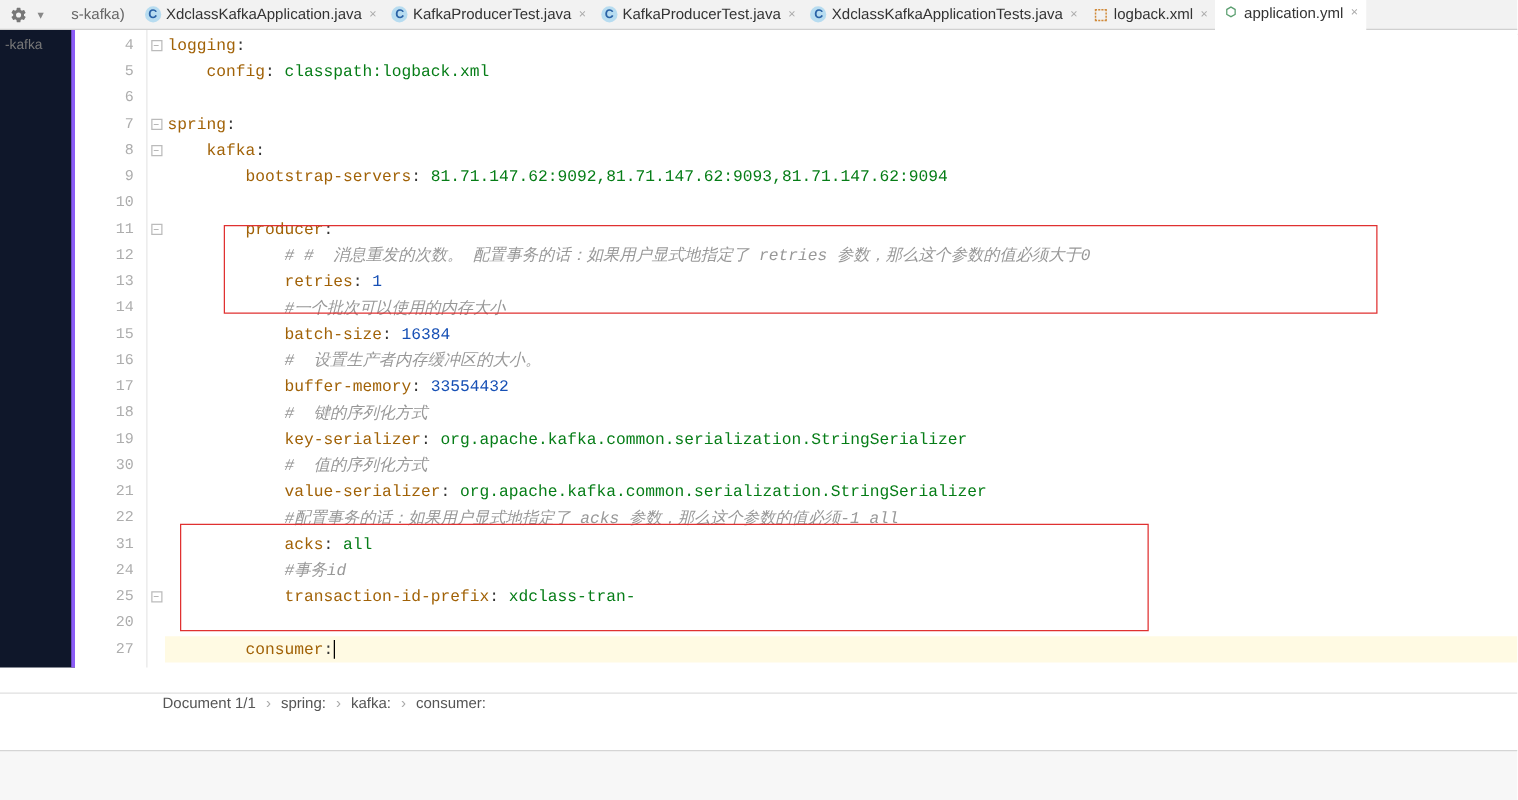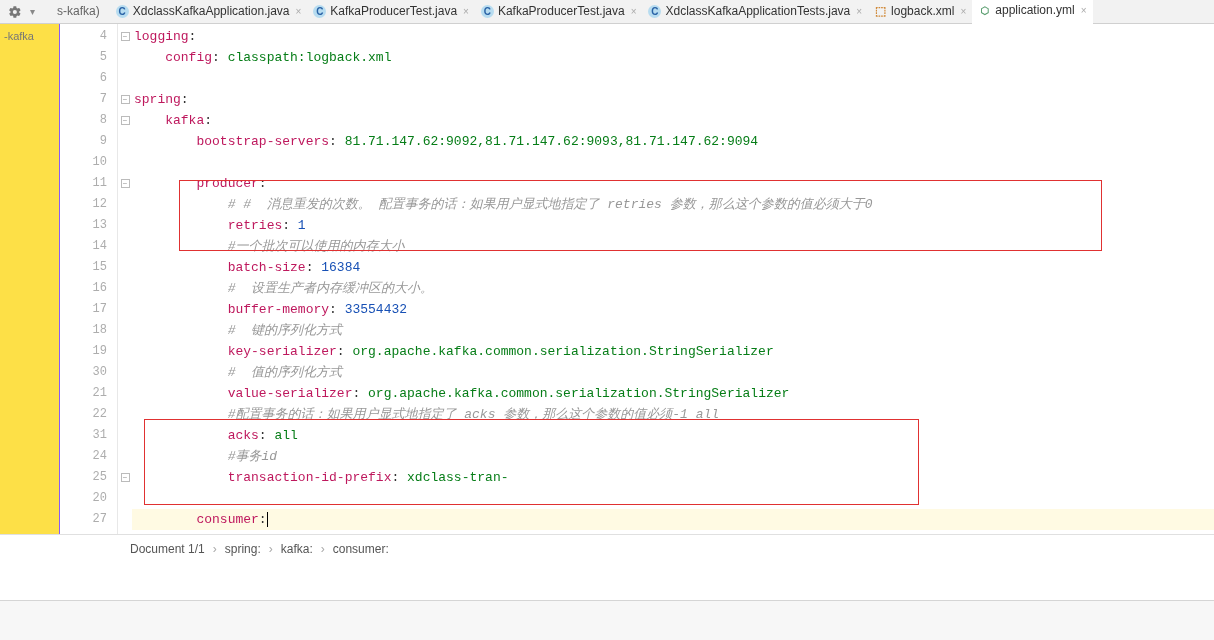--- a/index.html
+++ b/index.html
@@ -13,48 +13,48 @@
     .tabs { display: flex; align-items: center; height: 32px; border-bottom: 1px solid #d0d0d0; padding-left: 4px; flex: 1; }
     .tab { display: flex; align-items: center; gap: 4px; padding: 0 6px; height: 100%; color: #333; position: relative; cursor: pointer; font-size: 12px; }
     .tab .close { color: #aaa; font-size: 10px; margin-left: 2px; }
     .tab.active { background: #fff; border-bottom: 2px solid #4a86e8; }
     .tab-icon { width: 13px; height: 13px; border-radius: 50%; display: inline-flex; align-items: center; justify-content: center; font-size: 10px; font-weight: bold; }
     .tab-icon.java { background: #b7dcf0; color: #2962a6; }
     .tab-icon.yml { color: #5a9e6f; }
     .tab-icon.xml { color: #d08a3a; font-size: 12px; }
 
     .main-area { display: flex; height: 510px; }
-    .left-sidebar { width: 60px; background: #fde047; border-right: 1px solid #8b5cf6; padding: 4px; font-size: 11px; color: #777; }
+    .left-sidebar { width: 60px; background: #0f172a; border-right: 3px solid #8b5cf6; padding: 4px; font-size: 11px; color: #777; }
     .left-sidebar-row { padding: 2px 0; }
 
     .editor-container { flex: 1; display: flex; background: #fff; position: relative; }
     .gutter { width: 58px; background: #fff; border-right: 1px solid #e8e8e8; text-align: right; padding-right: 10px; color: #adadad; font-family: "Consolas","Courier New",monospace; font-size: 12px; line-height: 21px; padding-top: 2px; user-select: none; }
     .gutter div { height: 21px; }
 
     .fold-col { width: 14px; padding-top: 2px; }
     .fold-col div { height: 21px; display: flex; align-items: center; justify-content: center; }
     .fold-mark { width: 9px; height: 9px; border: 1px solid #bbb; display: flex; align-items: center; justify-content: center; font-size: 8px; color: #999; line-height: 1; }
 
     .code { flex: 1; font-family: "Consolas","Courier New",monospace; font-size: 13px; line-height: 21px; padding-top: 2px; white-space: pre; position: relative; }
     .code-line { height: 21px; padding-left: 2px; }
     .code-line.hl { background: #fffae3; }
 
-    .k { color: #be185d; } 
+    .k { color: #a16207; } 
     .s { color: #067d17; } 
     .n { color: #1750b5; } 
     .c { color: #989898; font-style: italic; } 
     .p { color: #333; } 
 
     .red-box { position: absolute; border: 1px solid #e03131; pointer-events: none; }
     .red-box-1 { left: 119px; top: 156px; width: 923px; height: 71px; }
     .red-box-2 { left: 84px; top: 395px; width: 775px; height: 86px; }
 
     .cursor { display: inline-block; border-left: 1px solid #000; height: 15px; vertical-align: middle; }
 
-    .breadcrumb { height: 22px; background: #fff; border-top: 1px solid #e0e0e0; display: flex; align-items: flex-end; padding-left: 130px; font-size: 12px; color: #555; gap: 8px; }
+    .breadcrumb { height: 22px; background: #fff; border-top: 1px solid #e0e0e0; display: flex; align-items: flex-start; padding-left: 130px; font-size: 12px; color: #555; gap: 8px; margin-top: 20px; }
     .breadcrumb .sep { color: #aaa; }
 
     .console-area { position: absolute; bottom: 0; left: 0; right: 0; }
     .console-gap { height: 40px; background: #f7f7f7; border-top: 1px solid #d5d5d5; }
     .console-line { height: 23px; background: #fff; border-top: 1px solid #d5d5d5; font-family: "Consolas","Courier New",monospace; font-size: 13px; padding: 3px 6px; }
   </style>
 </head>
 <body>
 
 <div class="top-bar">

